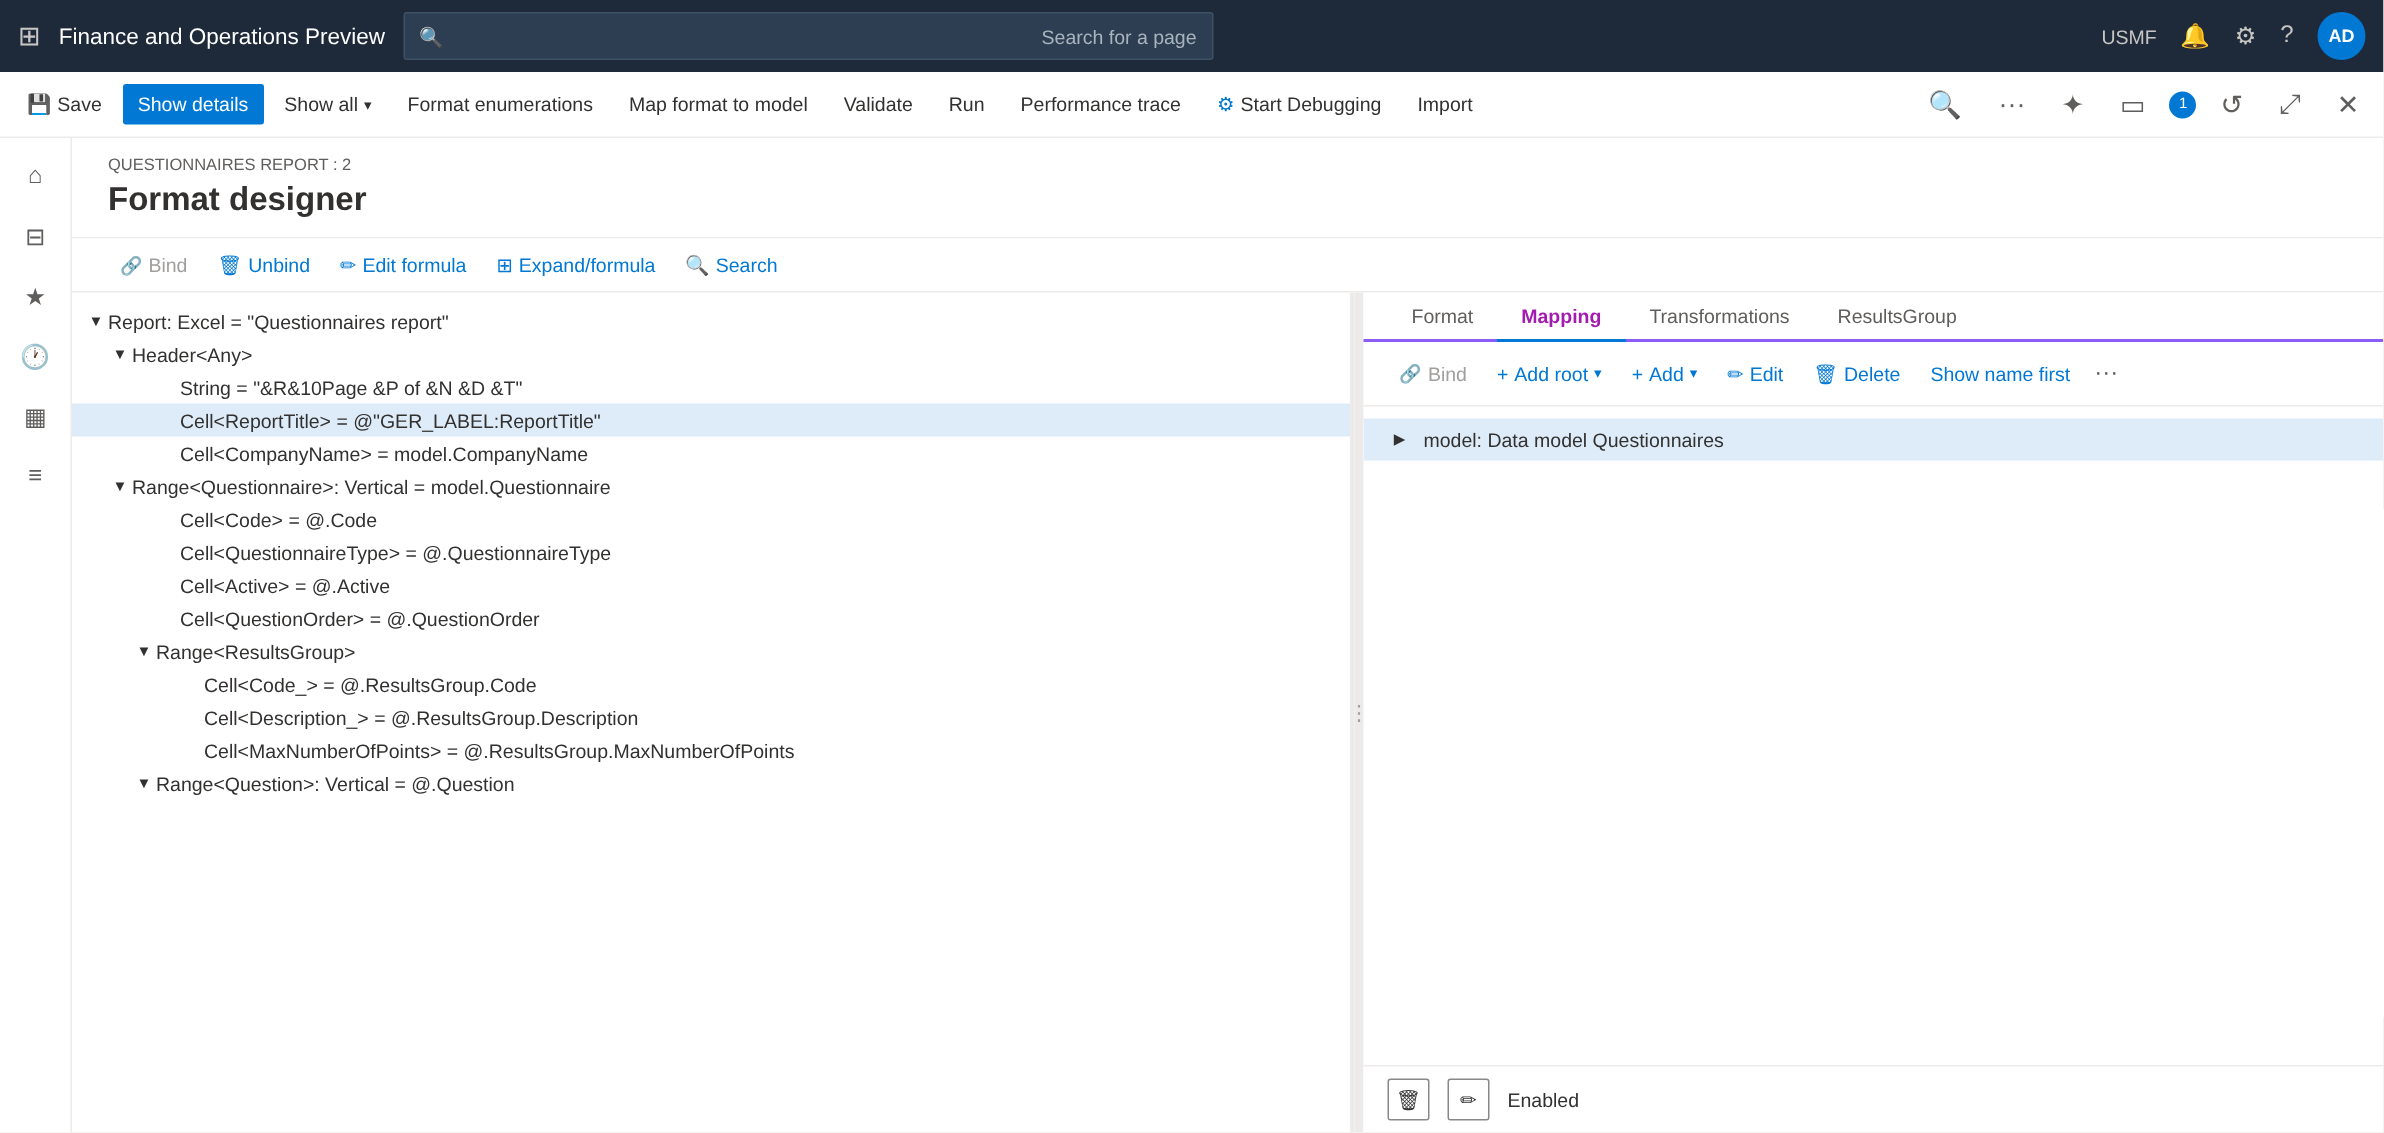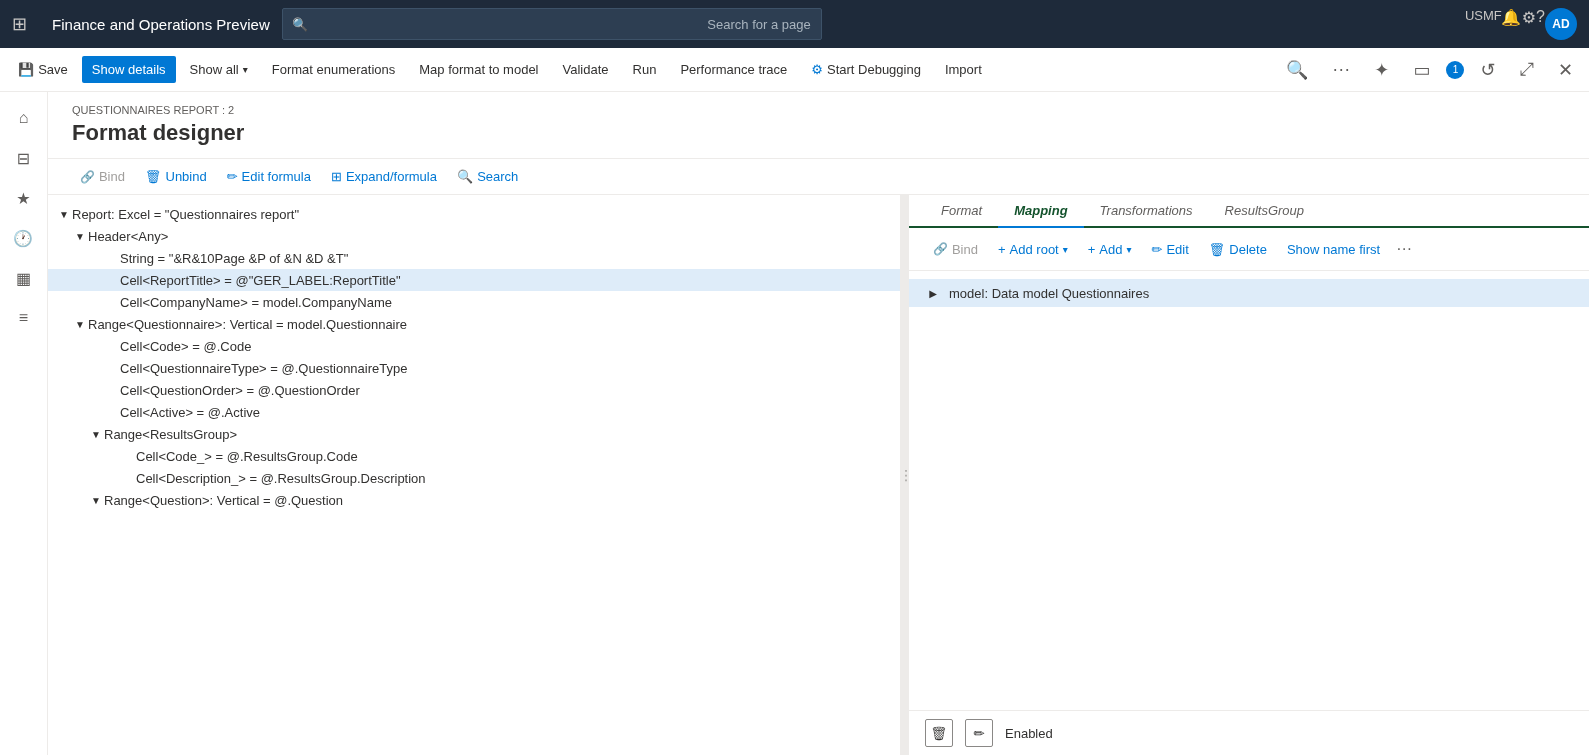--- a/index.html
+++ b/index.html
@@ -9,21 +9,21 @@
     .top-nav {
       background: #1e2a3a;
       color: white;
       height: 48px;
       display: flex;
       align-items: center;
       padding: 0 12px;
       gap: 12px;
     }
     .nav-grid-icon { color: #c8c6c4; font-size: 18px; cursor: pointer; }
-    .nav-title { font-size: 15px; color: white; font-weight: 400; flex: 0 0 auto; margin-left: 13px; }
+    .nav-title { font-size: 15px; color: white; font-weight: 400; flex: 0 0 auto; }
     .nav-search {
       flex: 1;
       max-width: 540px;
       background: #2d3e52;
       border: 1px solid #3d5268;
       border-radius: 2px;
       color: white;
       height: 32px;
       display: flex;
       align-items: center;
@@ -33,21 +33,21 @@
     .nav-search input {
       background: transparent;
       border: none;
       outline: none;
       color: white;
       font-size: 13px;
       flex: 1;
       text-align: right;
     }
     .nav-search input::placeholder { color: #a9b4be; }
-    .nav-right { margin-left: auto; display: flex; align-items: flex-start; color: #c8c6c4; }
+    .nav-right { margin-left: auto; display: flex; align-items: center; gap: 16px; color: #c8c6c4; }
     .nav-username { font-size: 13px; }
     .nav-icon-btn { cursor: pointer; font-size: 16px; }
     .avatar { background: #0078d4; border-radius: 50%; width: 32px; height: 32px; display: flex; align-items: center; justify-content: center; font-size: 12px; font-weight: 600; color: white; }
 
     
     .command-bar {
       background: white;
       border-bottom: 1px solid #edebe9;
       height: 44px;
       display: flex;
@@ -181,34 +181,33 @@
     .right-pane {
       width: 680px;
       display: flex;
       flex-direction: column;
       background: white;
     }
 
     
     .tabs {
       display: flex;
-      border-bottom: 2px solid #14532d;
+      border-bottom: 2px solid #8b5cf6;
       padding: 0 16px;
       background: white;
-      font-style: italic;
     }
     .tab {
       padding: 8px 16px;
       cursor: pointer;
       font-size: 13px;
       color: #605e5c;
       border-bottom: 2px solid transparent;
       margin-bottom: -2px;
     }
-    .tab.active { color: #14532d; border-bottom-color: #0078d4; font-weight: 600; }
+    .tab.active { color: #a21caf; border-bottom-color: #0078d4; font-weight: 600; }
 
     
     .mapping-toolbar {
       display: flex;
       align-items: center;
       gap: 4px;
       padding: 8px 16px;
       border-bottom: 1px solid #edebe9;
     }
     .map-btn {
@@ -431,43 +430,47 @@
           </div>
 
 
           <div class="tree-item" style="padding-left: 56px;">
             <span class="tree-toggle" style="visibility:hidden;"></span>
             <span>Cell&lt;QuestionnaireType&gt; = @.QuestionnaireType</span>
           </div>
 
           <div class="tree-item" style="padding-left: 56px;">
             <span class="tree-toggle" style="visibility:hidden;"></span>
+            <span>Cell&lt;Active&gt; = @.Active</span>
+          </div>
+
+          <div class="tree-item" style="padding-left: 56px;">
+            <span class="tree-toggle" style="visibility:hidden;"></span>
             <span>Cell&lt;QuestionOrder&gt; = @.QuestionOrder</span>
-          </div>
-
-          <div class="tree-item" style="padding-left: 56px;">
-            <span class="tree-toggle" style="visibility:hidden;"></span>
-            <span>Cell&lt;Active&gt; = @.Active</span>
           </div>
 
           <div class="tree-item" style="padding-left: 40px;">
             <span class="tree-toggle">▼</span>
             <span>Range&lt;ResultsGroup&gt;</span>
           </div>
 
           <div class="tree-item" style="padding-left: 72px;">
             <span class="tree-toggle" style="visibility:hidden;"></span>
             <span>Cell&lt;Code_&gt; = @.ResultsGroup.Code</span>
           </div>
 
           <div class="tree-item" style="padding-left: 72px;">
             <span class="tree-toggle" style="visibility:hidden;"></span>
             <span>Cell&lt;Description_&gt; = @.ResultsGroup.Description</span>
           </div>
 
+          <div class="tree-item" style="padding-left: 72px;">
+            <span class="tree-toggle" style="visibility:hidden;"></span>
+            <span>Cell&lt;MaxNumberOfPoints&gt; = @.ResultsGroup.MaxNumberOfPoints</span>
+          </div>
 
           <div class="tree-item" style="padding-left: 40px;">
             <span class="tree-toggle">▼</span>
             <span>Range&lt;Question&gt;: Vertical = @.Question</span>
           </div>
 
         </div>
       </div>
 
       <div class="divider-handle"></div>

